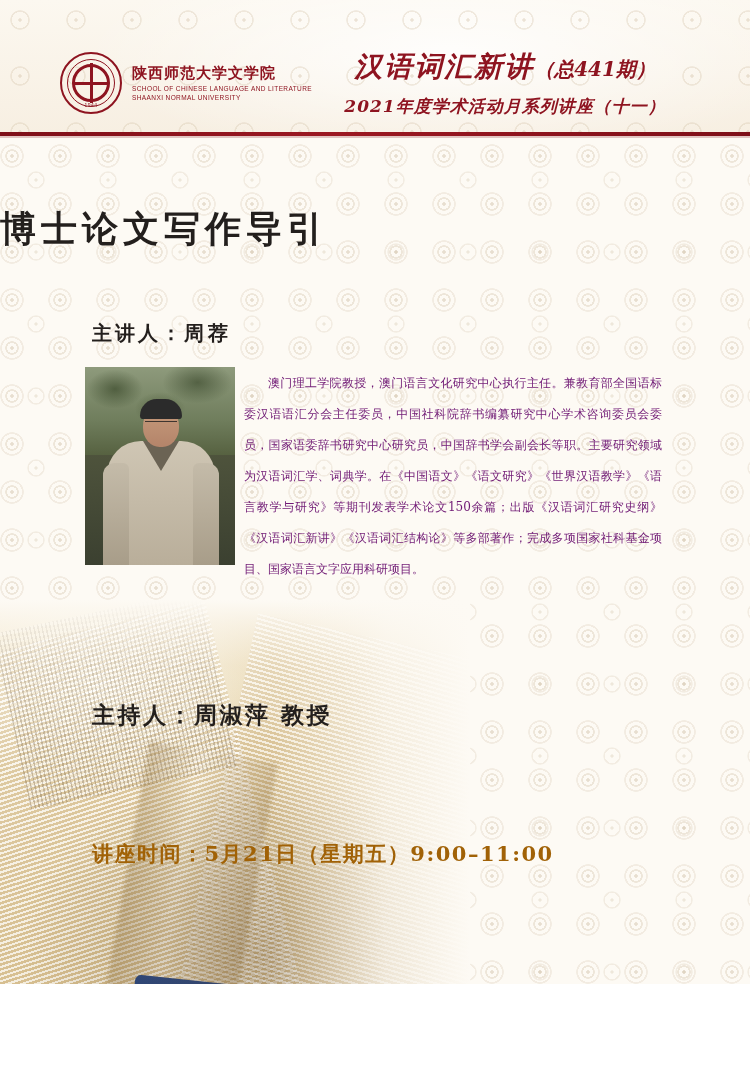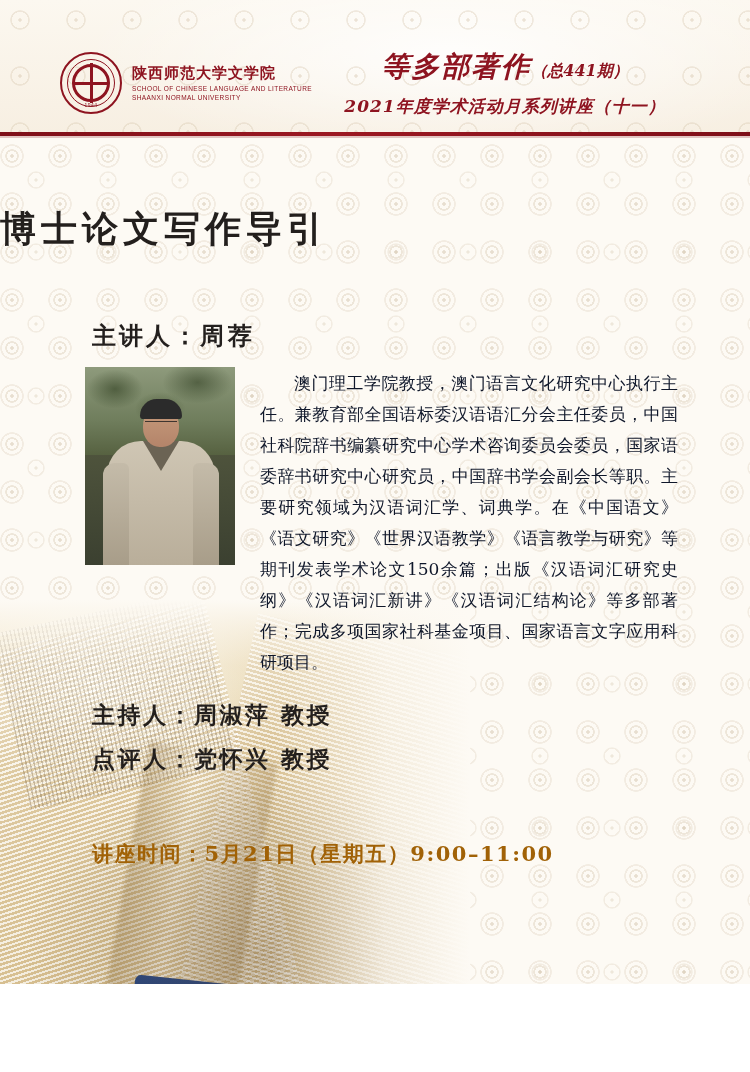--- a/index.html
+++ b/index.html
@@ -174,21 +174,21 @@
     text-align: center;
   }
   .htitle1, .htitle2 {
     font-family: "DejaVu Serif", serif;
     color: #8e1420;
     font-weight: bold;
     font-style: italic;
     white-space: nowrap;
   }
   .htitle1 { font-size: 28px; letter-spacing: 2px; }
-  .htitle1 .small { font-size: 16px; letter-spacing: 0; }
+  .htitle1 .small { font-size: 20px; letter-spacing: 0; }
   .htitle2 { font-size: 17px; letter-spacing: 1px; margin-top: 9px; }
 
   
   .book {
     position: absolute;
     left: 0;
     top: 600px;
     width: 470px;
     height: 472px;
     overflow: hidden;
@@ -303,21 +303,21 @@
     font-weight: bold;
     color: #231f1d;
     letter-spacing: 5px;
   }
 
   .speaker-line {
     position: absolute;
     left: 92px;
     top: 320px;
     font-family: "DejaVu Serif", serif;
-    font-size: 24px;
+    font-size: 20px;
     font-weight: bold;
     color: #231f1d;
     letter-spacing: 3px;
   }
   .speaker-line .name { letter-spacing: 4px; }
 
   .portrait {
     position: absolute;
     left: 85px;
     top: 367px;
@@ -371,27 +371,27 @@
     border-radius: 12px 6px 0 0;
   }
   .p-arm-r {
     position:absolute; left:108px; top:96px; width:26px; height:102px;
     background: linear-gradient(180deg, #c4bba9, #a89d89);
     border-radius: 6px 12px 0 0;
   }
 
   .bio {
     position: absolute;
-    left: 260px;
+    left: 244px;
     top: 368px;
     width: 418px;
     font-family: "DejaVu Serif", serif;
-    font-size: 17px;
+    font-size: 12px;
     line-height: 31px;
-    color: #0f172a;
+    color: #701a75;
     text-align: justify;
     text-indent: 2em;
   }
 
   .host-line {
     position: absolute;
     left: 92px;
     top: 700px;
     font-family: "DejaVu Serif", serif;
     font-size: 23px;
@@ -480,21 +480,21 @@
     </div>
     <div class="logo-text">
       <div class="logo-cn">陕西师范大学文学院</div>
       <div class="logo-en1">SCHOOL OF CHINESE LANGUAGE AND LITERATURE</div>
       <div class="logo-en2">SHAANXI NORMAL UNIVERSITY</div>
     </div>
   </div>
 
   <div class="htitles">
     <div class="htitle1">
-      <span>等多部著作</span><span class="small">（总441期）</span>
+      <span>汉语词汇新讲</span><span class="small">（总441期）</span>
     </div>
     <div class="htitle2">2021年度学术活动月系列讲座（十一）</div>
   </div>
 
   <div class="main-title">博士论文写作导引</div>
 
   <div class="speaker-line">
     <span>主讲人：</span><span class="name">周荐</span>
   </div>
 
@@ -510,23 +510,20 @@
     <div class="p-hair"></div>
     <div class="p-glasses"></div>
   </div>
 
   <div class="bio">澳门理工学院教授，澳门语言文化研究中心执行主任。兼教育部全国语标委汉语语汇分会主任委员，中国社科院辞书编纂研究中心学术咨询委员会委员，国家语委辞书研究中心研究员，中国辞书学会副会长等职。主要研究领域为汉语词汇学、词典学。在《中国语文》《语文研究》《世界汉语教学》《语言教学与研究》等期刊发表学术论文150余篇；出版《汉语词汇研究史纲》《汉语词汇新讲》《汉语词汇结构论》等多部著作；完成多项国家社科基金项目、国家语言文字应用科研项目。</div>
 
   <div class="host-line">
     <span>主持人：</span><span>周淑萍 教授</span>
   </div>
 
-  <div class="review-line">
-    <span>点评人：</span><span>党怀兴 教授</span>
-  </div>
 
   <div class="time-line">
     <span>讲座时间：</span><span>5月21日（星期五）9:00–11:00</span>
   </div>
 
 
   <div class="footer-org">陕西师范大学文学院</div>
 
 </div>
 

